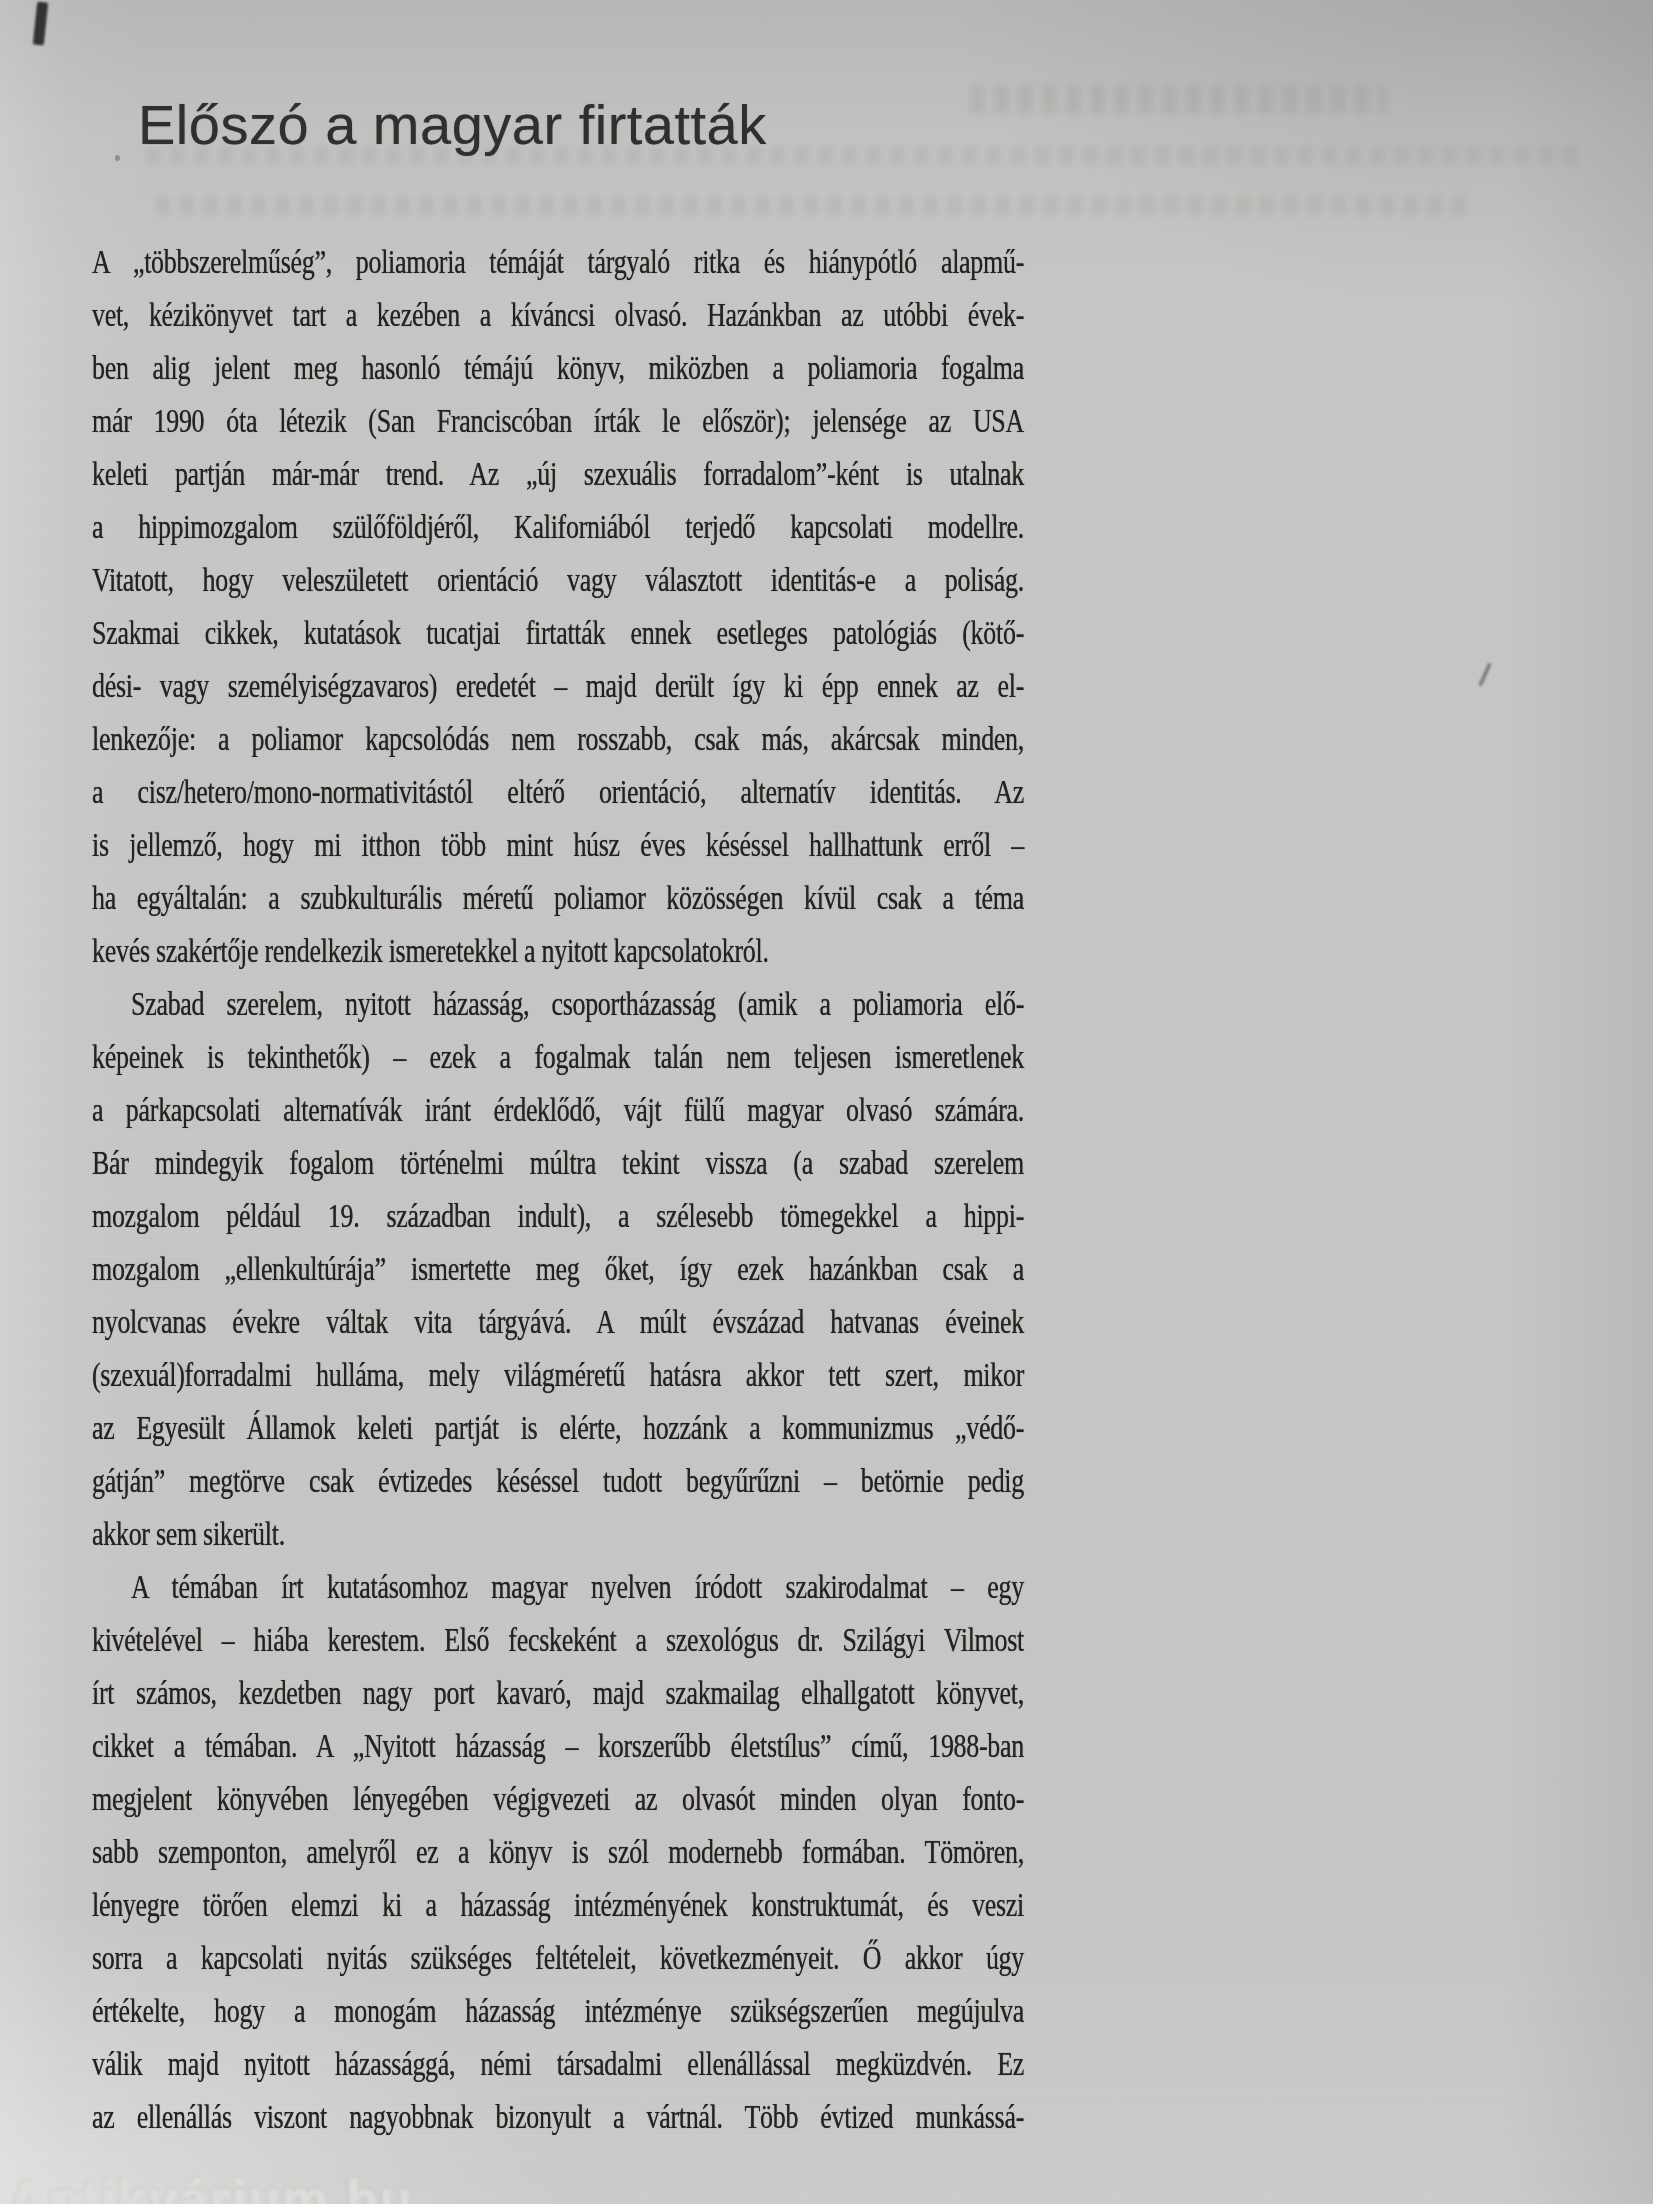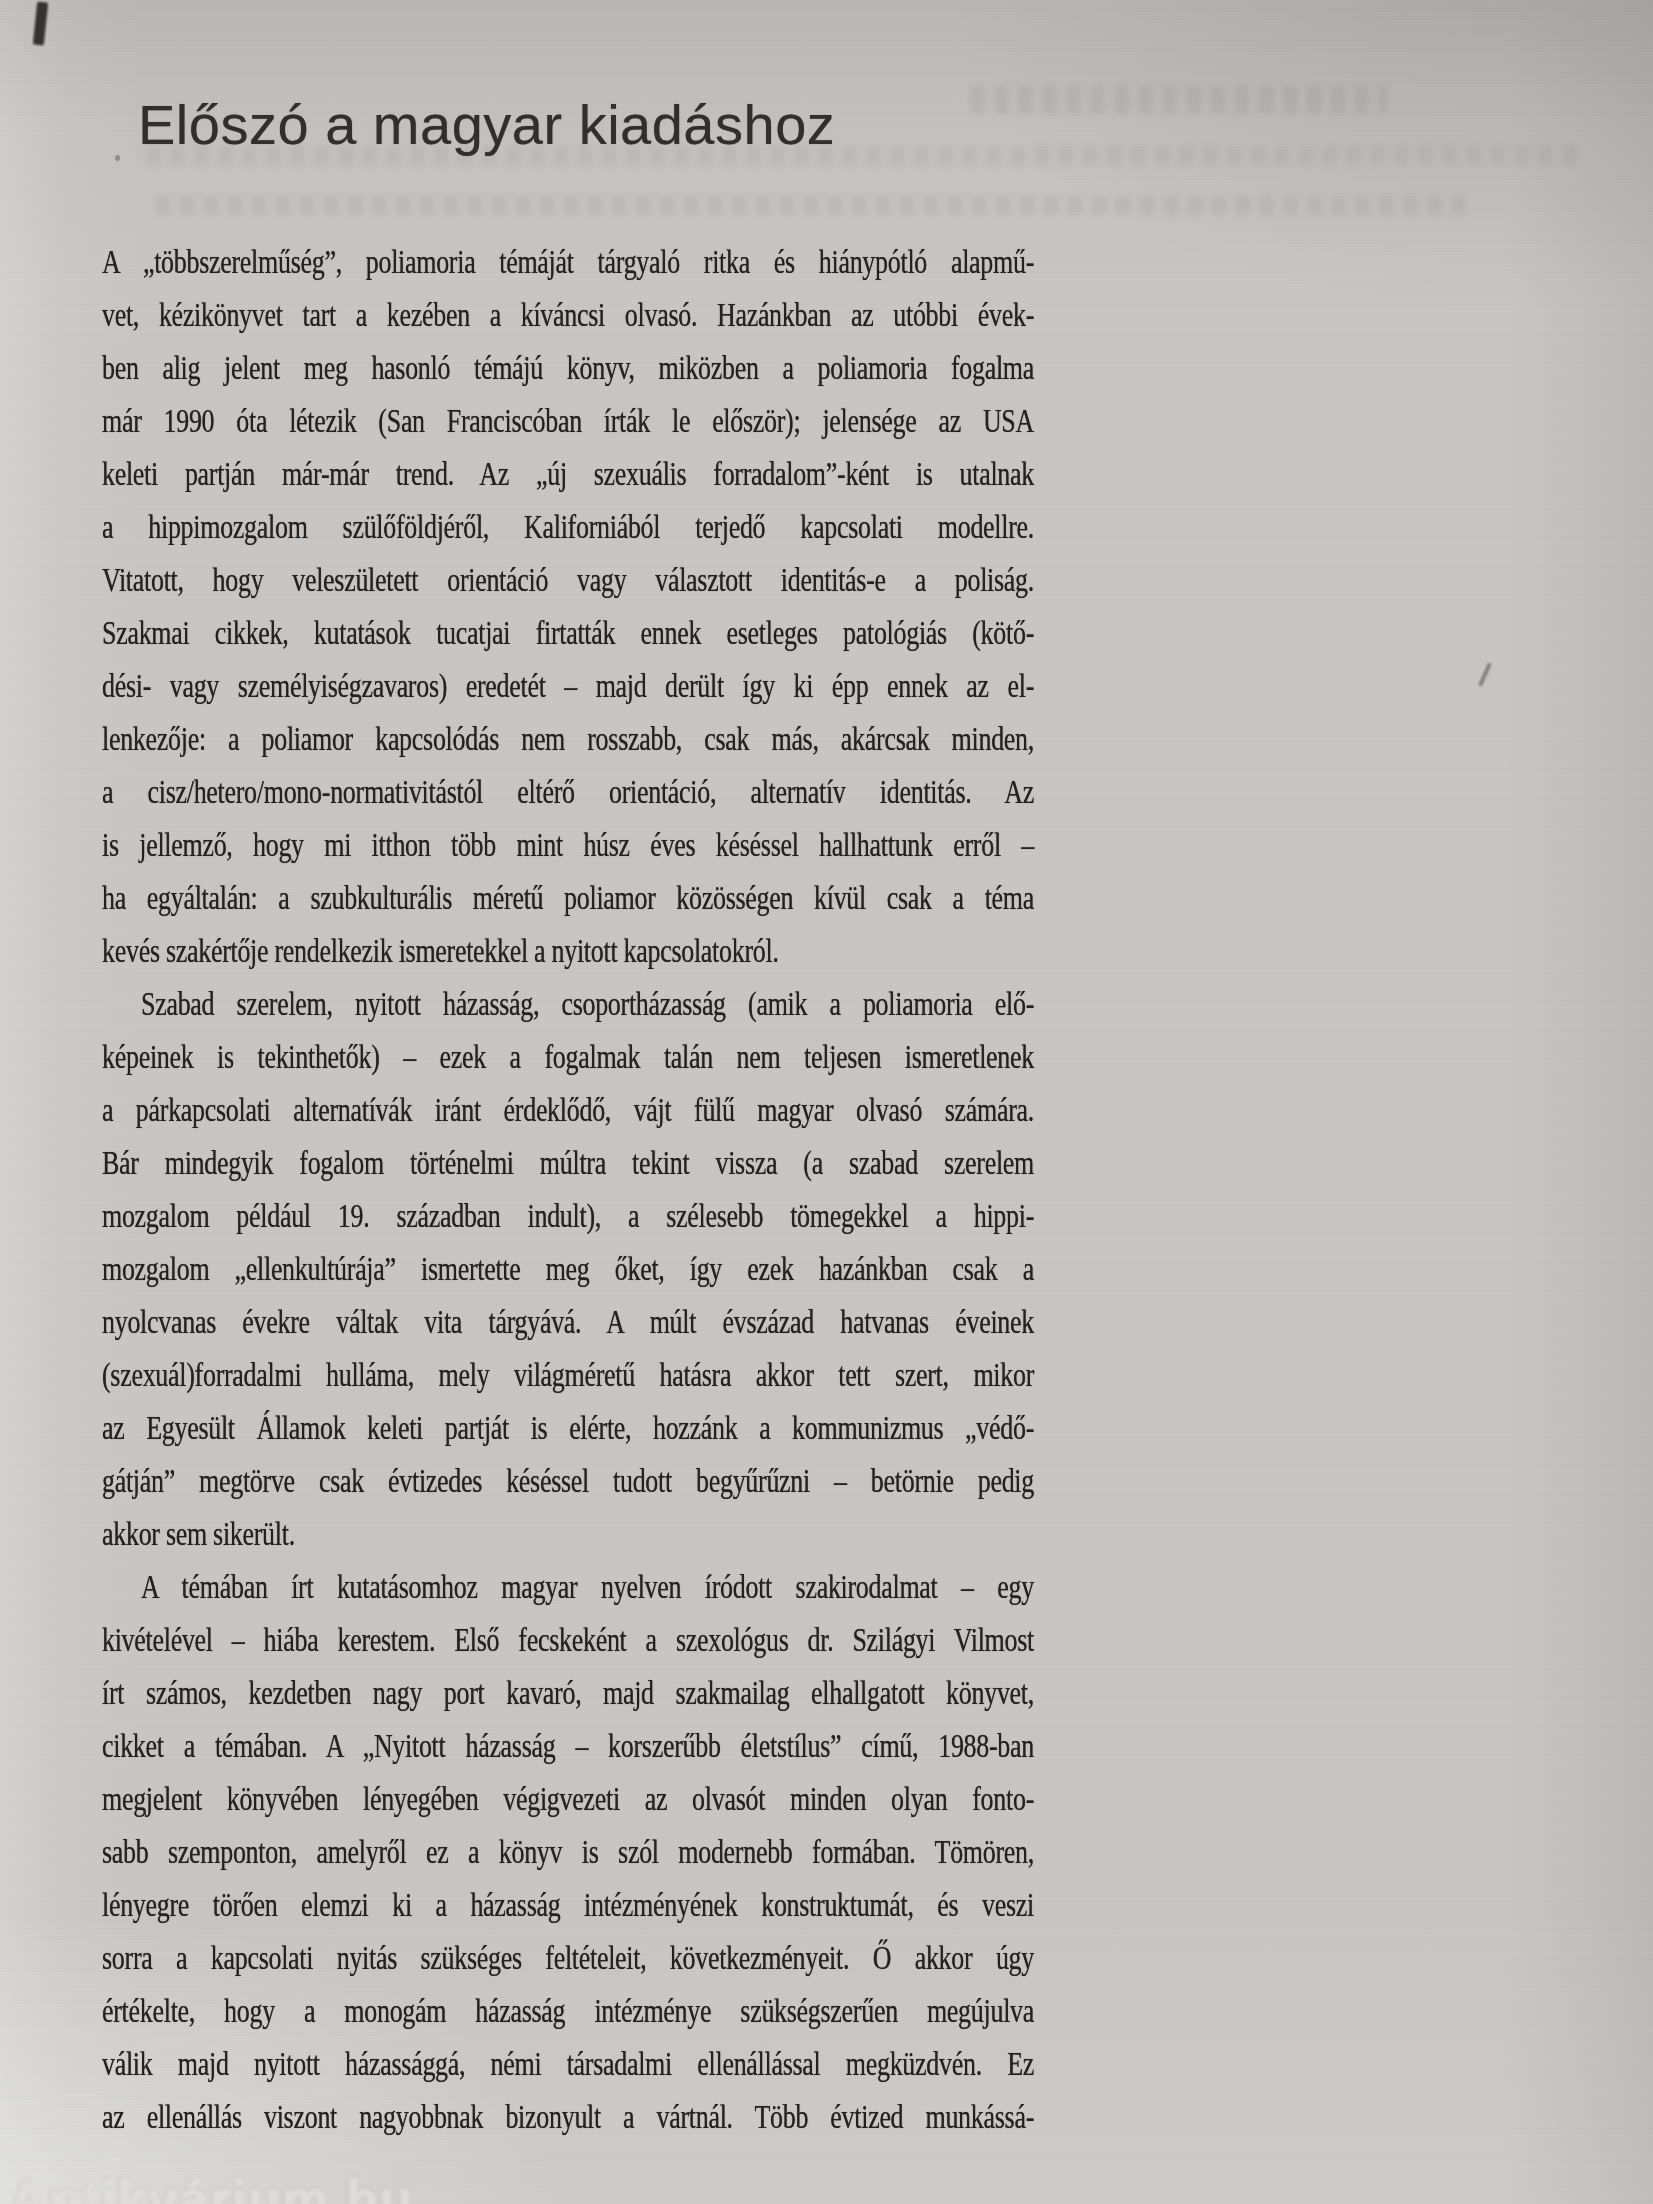--- a/index.html
+++ b/index.html
@@ -38,21 +38,21 @@
     font-family: "Liberation Sans", sans-serif;
     font-size: 56px;
     font-weight: 400;
     letter-spacing: 0.5px;
     color: #302f2d;
     text-shadow: 0 0 1px rgba(48,47,45,0.55);
     white-space: nowrap;
   }
   .text-block {
     position: absolute;
-    left: 102px;
+    left: 92px;
     top: 236px;
     width: 932px;
     font-family: "Liberation Serif", serif;
     color: #242220;
   }
   .paragraph { margin: 0; padding: 0; }
   .line {
     height: 53px;
     line-height: 53px;
     font-size: 26px;
@@ -124,21 +124,21 @@
 
 <div class="page">
   <div class="corner-mark"></div>
   <div class="speck"></div>
   <div class="scratch"></div>
 
   <div class="ghost ghost-1"></div>
   <div class="ghost ghost-2"></div>
   <div class="ghost ghost-3"></div>
 
-  <h1 class="title">Előszó a magyar kiadáshoz</h1>
+  <h1 class="title">Előszó a magyar firtatták</h1>
 
   <div class="text-block">
       <div class="paragraph">
         <div class="line">A „többszerelműség”, poliamoria témáját tárgyaló ritka és hiánypótló alapmű-</div>
         <div class="line">vet, kézikönyvet tart a kezében a kíváncsi olvasó. Hazánkban az utóbbi évek-</div>
         <div class="line">ben alig jelent meg hasonló témájú könyv, miközben a poliamoria fogalma</div>
         <div class="line">már 1990 óta létezik (San Franciscóban írták le először); jelensége az USA</div>
         <div class="line">keleti partján már-már trend. Az „új szexuális forradalom”-ként is utalnak</div>
         <div class="line">a hippimozgalom szülőföldjéről, Kaliforniából terjedő kapcsolati modellre.</div>
         <div class="line">Vitatott, hogy veleszületett orientáció vagy választott identitás-e a poliság.</div>

